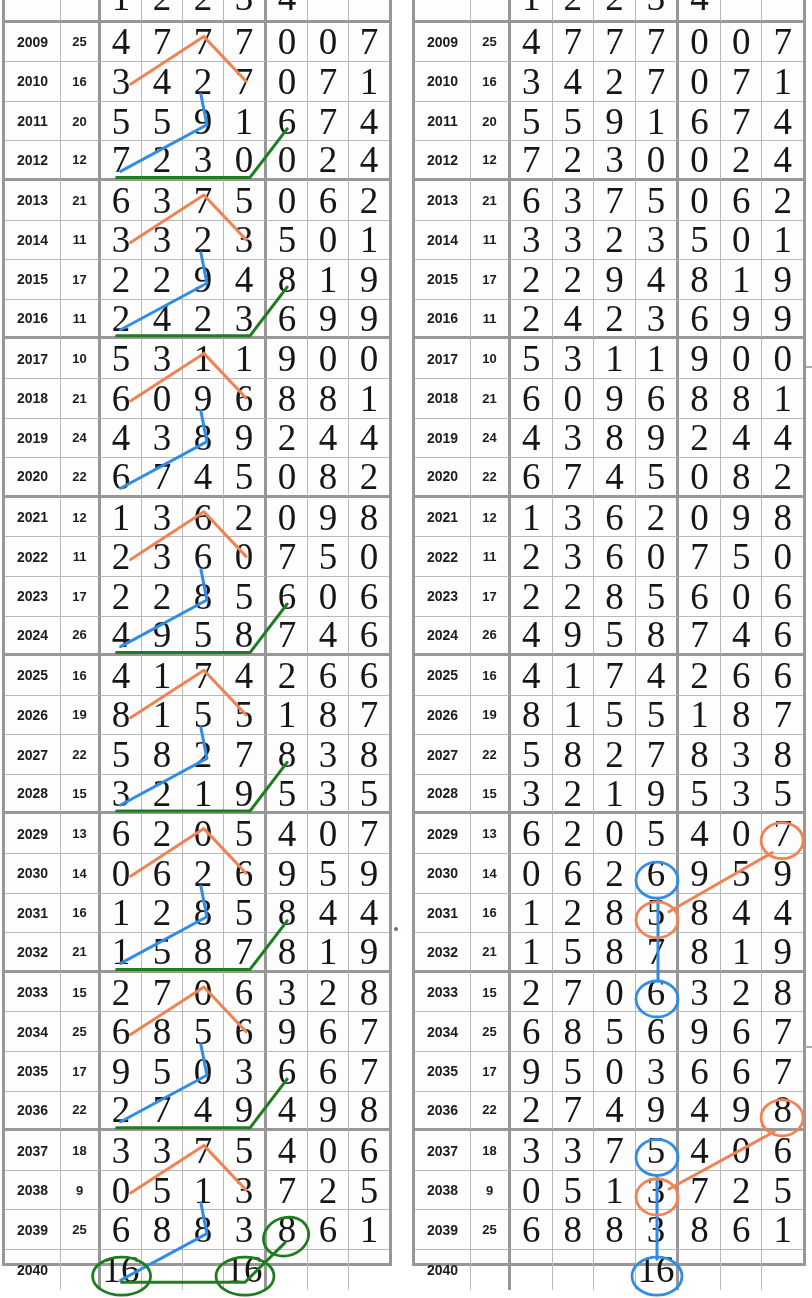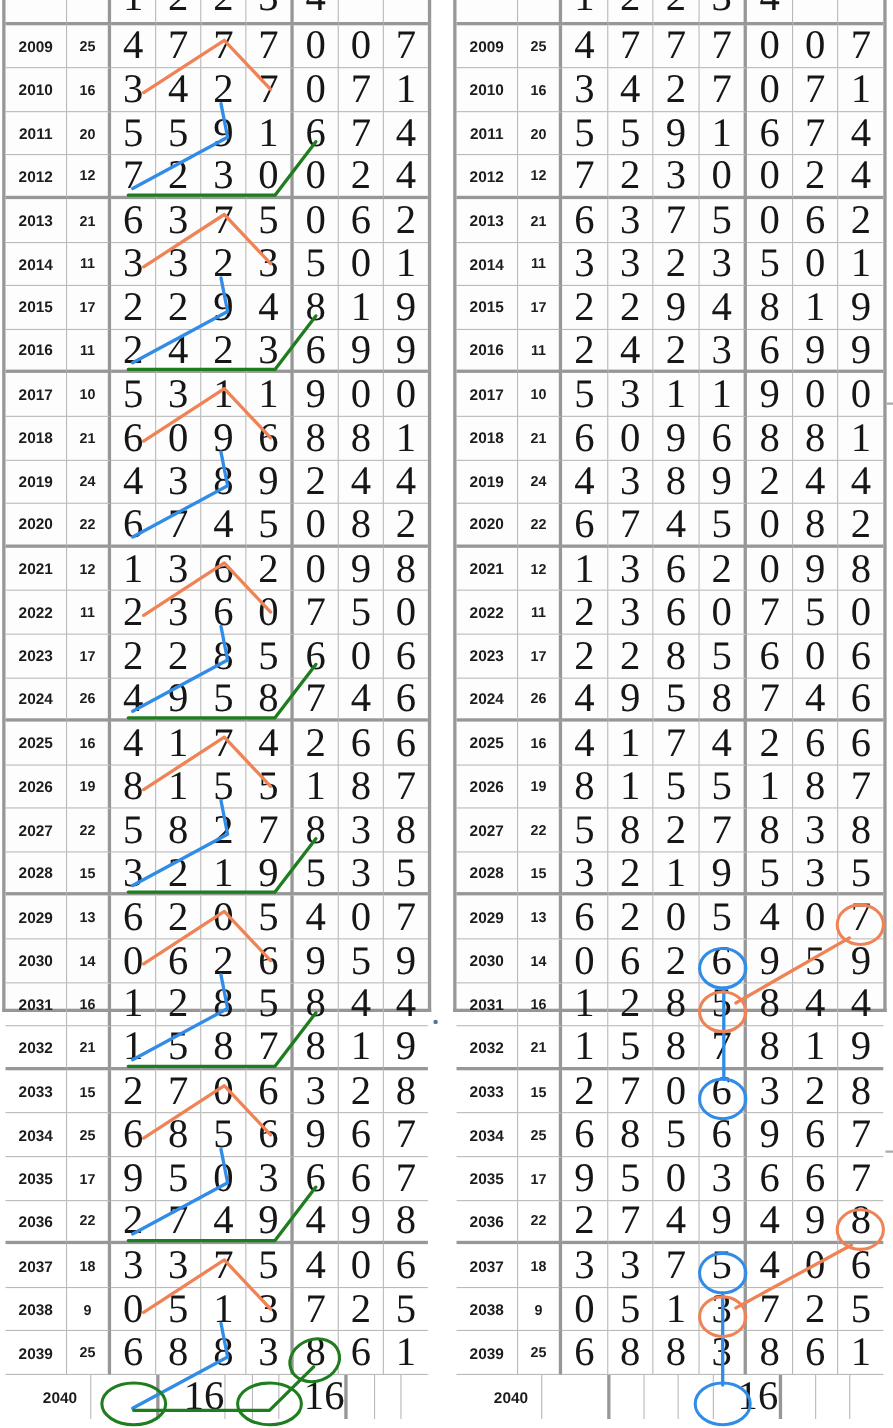--- a/index.html
+++ b/index.html
@@ -1,26 +1,26 @@
 <!DOCTYPE html>
 <html><head>
 <meta charset="utf-8">
 <style>
   html,body{margin:0;padding:0;background:#ffffff;}
   body{width:812px;height:1298px;position:relative;overflow:hidden;
        font-family:"Liberation Sans",sans-serif;}
-  .chart-table{position:absolute;top:0;height:920px;border:3px solid #979797;border-top:none;
+  .chart-table{position:absolute;top:0;height:1266px;border:3px solid #979797;border-top:none;
        box-sizing:border-box;background:#fdfdfd;}
   .row{display:flex;height:39.6px;box-sizing:border-box;}
   .row.partial{height:22.6px;}
   .cell{box-sizing:border-box;height:100%;display:flex;align-items:center;justify-content:center;
        border-right:1px solid #b9b9b9;border-bottom:1px solid #b9b9b9;overflow:visible;}
   .row.partial .cell{border-bottom:3px solid #979797;}
   .row.group-end .cell{border-bottom:3px solid #979797;}
-  .row.last .cell{border-bottom:none;margin-left:22px;}
+  .row.last .cell{border-bottom:none;}
   .cell.period{width:56px;font-size:14px;font-weight:bold;color:#1c1c1c;letter-spacing:0px;}
   .cell.sum{width:40px;font-size:13px;font-weight:bold;color:#1c1c1c;border-right:3px solid #979797;}
   .cell.digit{flex:1;font-family:"Liberation Serif","DejaVu Serif",serif;font-size:37px;
        color:#161616;line-height:1;white-space:nowrap;}
   .cell.digit.d4{border-right:3px solid #979797;}
   .cell.digit.d7{border-right:none;}
   .row.partial .cell.digit{overflow:hidden;align-items:flex-start;}
   .row.partial .cell.digit span{display:block;margin-top:-21px;}
   #overlay{position:absolute;left:0;top:0;pointer-events:none;}
 </style>

